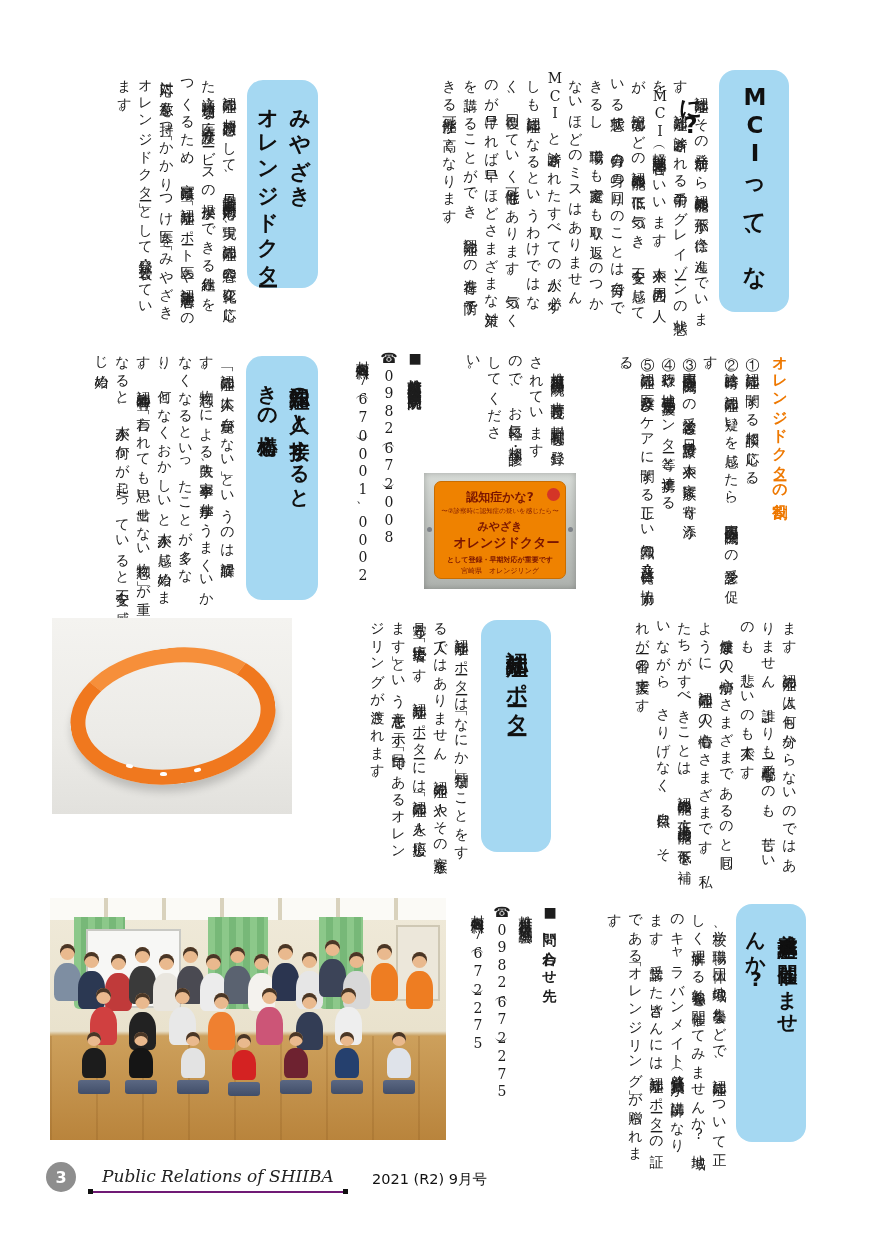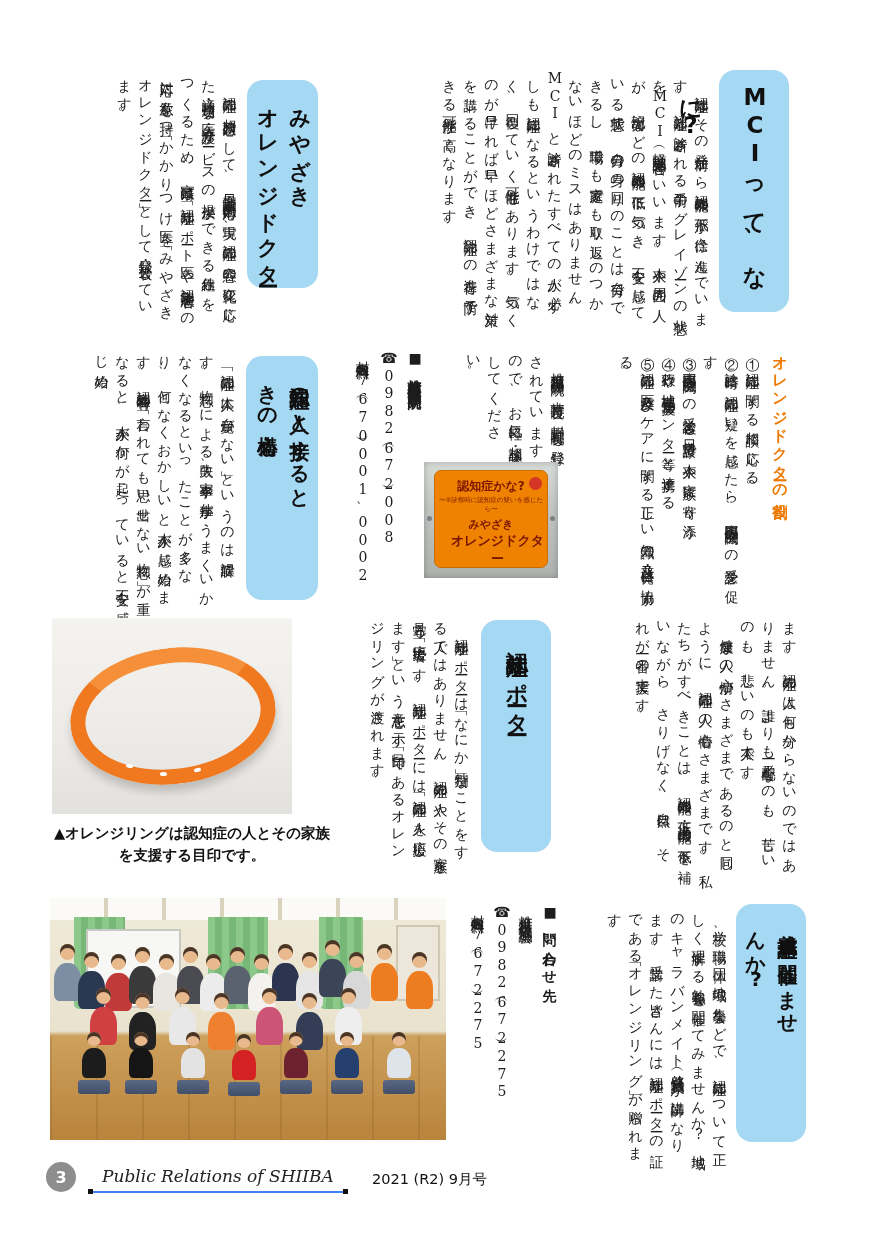--- a/index.html
+++ b/index.html
@@ -18,21 +18,21 @@
            padding:14px 2px 10px 2px;letter-spacing:2px;}
   .vh-one{line-height:64px;}
   .vh-two{line-height:32px;}
 
   .role-heading{font-family:"DejaVu Sans","Liberation Sans",sans-serif;font-weight:bold;
                 color:#ee7800;font-size:15px;letter-spacing:1px;margin-left:6px !important;}
 
   .gothic{font-family:"DejaVu Sans","Liberation Sans",sans-serif;font-weight:bold;}
 
   
-  .card-photo{position:absolute;left:424px;top:462px;width:134px;height:116px;
+  .card-photo{position:absolute;left:424px;top:473px;width:152px;height:116px;
               background:linear-gradient(180deg,#d8dcd8 0%,#c2c6c2 40%,#aeb2ae 100%);
               box-shadow:inset 0 0 6px rgba(0,0,0,.25);}
   .o-card{position:absolute;left:10px;top:8px;right:10px;bottom:10px;background:#ef8200;
           border-radius:7px;border:1px solid #c96d00;color:#7a1500;text-align:center;
           font-family:"DejaVu Sans","Liberation Sans",sans-serif;overflow:hidden;}
   .o-card .t1{font-size:12px;font-weight:bold;margin-top:7px;}
   .o-card .t2{font-size:6.5px;margin-top:1px;}
   .o-card .t3{font-size:11px;font-weight:bold;margin-top:3px;}
   .o-card .t4{font-size:13px;font-weight:bold;margin-top:0;padding-left:13px;}
   .o-card .t5{font-size:7px;font-weight:bold;margin-top:3px;}
@@ -73,21 +73,21 @@
   .fig.s::before{top:-16px;left:5px;width:14px;height:14px;}
   .fig.s::after{content:"";position:absolute;bottom:-16px;left:-4px;right:-4px;height:14px;
                 background:linear-gradient(#5b6883,#414e69);border-radius:3px;}
 
   
   .pg-badge{position:absolute;left:46px;top:1162px;width:30px;height:30px;border-radius:50%;
             background:#8e8e8e;color:#fff;display:flex;align-items:center;justify-content:center;
             font-family:"DejaVu Sans","Liberation Sans",sans-serif;font-weight:bold;font-size:16px;}
   .journal{position:absolute;left:90px;top:1164px;padding:2px 12px 5px 12px;
            font-family:"DejaVu Serif","Liberation Serif",serif;font-style:italic;font-size:17px;
-           color:#222;border-bottom:2px solid #3b82f6;}
+           color:#222;border-bottom:2px solid #701a75;}
   .journal i.sq{position:absolute;width:5px;height:5px;background:#111;bottom:-3px;}
   .issue{position:absolute;left:372px;top:1170px;font-family:"DejaVu Sans","Liberation Sans",sans-serif;
          font-size:14.5px;color:#111;}
 </style>
 </head>
 <body>
 
 <div id="page">
 
   <div class="vheader vh-one" style="left:719px;top:70px;width:70px;height:242px;font-size:23px;">MCIって、なに?</div>
@@ -153,22 +153,20 @@
   <div class="vbody" style="left:320px;top:612px;width:152px;height:256px;">
     <p>　認知症サポーターは「なにか」特別なことをする人ではありません。認知症の人やその家族を見守る「応援者」です。認知症サポーターには「認知症の人を応援します」という意志を示す「目印」であるオレンジリングが渡されます。</p>
   </div>
 
   <div class="ring-photo">
     <div class="ring"></div>
     <i class="dog" style="left:74px;top:146px;transform:rotate(12deg);"></i>
     <i class="dog" style="left:108px;top:154px;"></i>
     <i class="dog" style="left:142px;top:150px;transform:rotate(-10deg);"></i>
   </div>
-  <div class="ring-caption">▲オレンジリングは認知症の人とその家族
-を支援する目印です。</div>
 
   <div class="group-photo">
     <div class="gp-ceiling"></div>
     <div class="curtain" style="left:6%;width:13%;"></div>
     <div class="curtain" style="left:40%;width:15%;"></div>
     <div class="curtain" style="left:68%;width:11%;"></div>
     <div class="gp-board"></div>
     <div class="gp-cab"></div>
     <div class="gp-floor"></div>
     <div id="figs">

